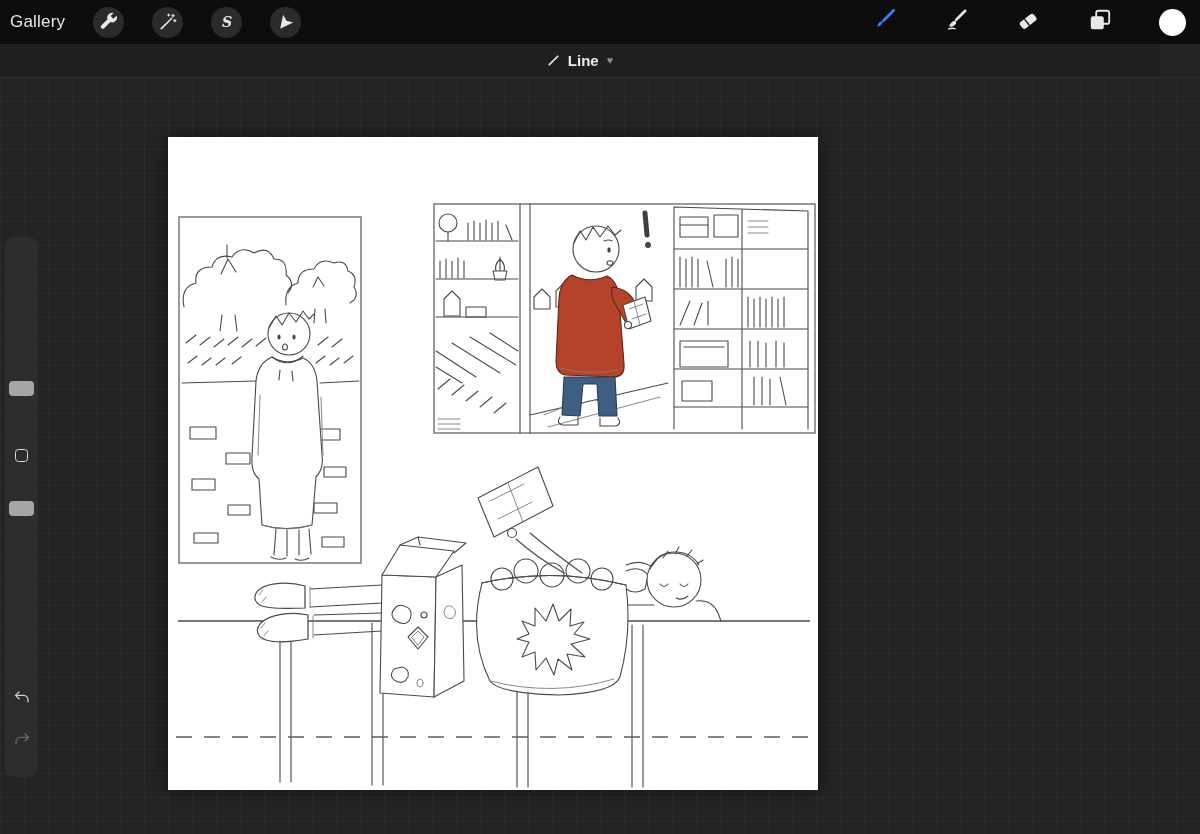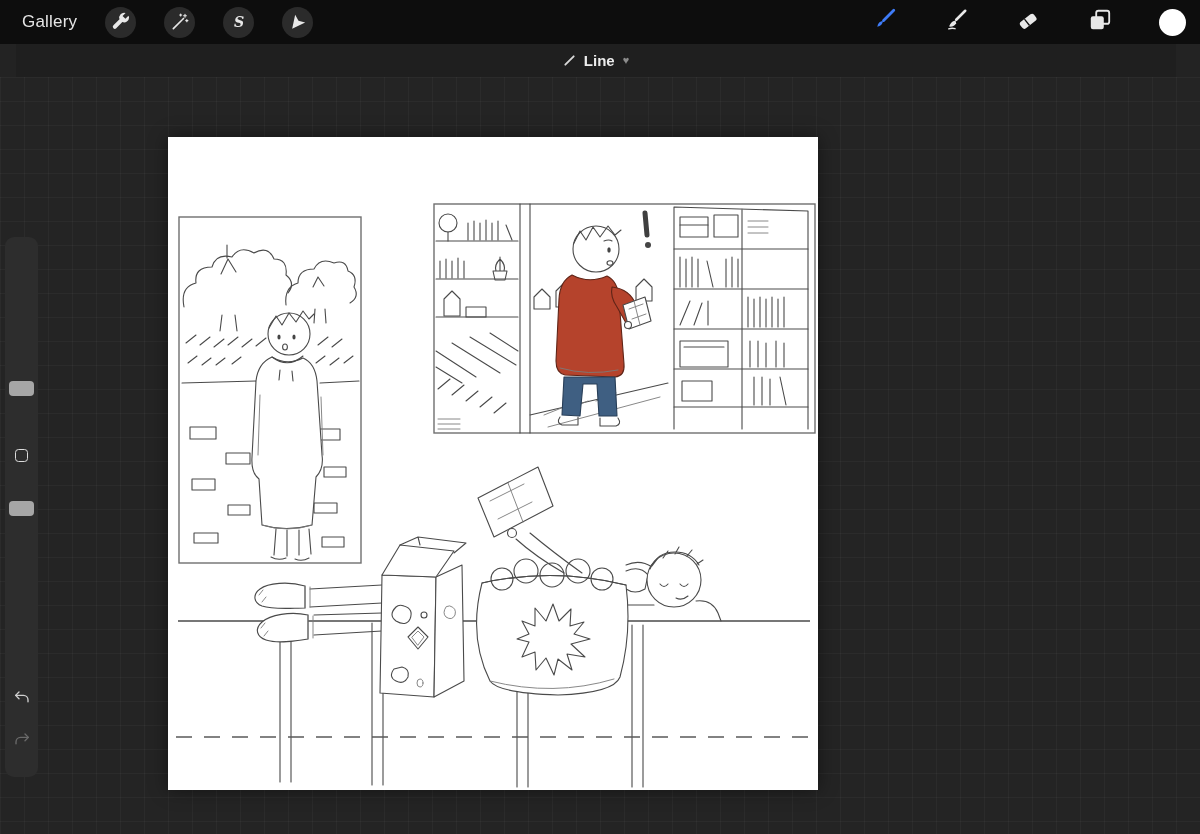--- a/index.html
+++ b/index.html
@@ -14,40 +14,40 @@
       linear-gradient(rgba(255,255,255,.032) 1px, transparent 1px),
       linear-gradient(90deg, rgba(255,255,255,.032) 1px, transparent 1px);
     background-size:24px 24px;
   }
 
   
   .topbar {
     position:absolute; left:0; top:0; width:1200px; height:44px;
     background:#0d0d0d; display:flex; align-items:center; z-index:30;
   }
-  .topbar-left { display:flex; align-items:center; gap:28px; padding-left:22px; }
+  .topbar-left { display:flex; align-items:center; gap:28px; padding-left:10px; }
   .gallery-label { color:#e6e6e6; font-size:17px; letter-spacing:.2px; cursor:default; }
   .tool-circle {
     width:31px; height:31px; border-radius:50%; background:#2b2b2b;
     display:flex; align-items:center; justify-content:center;
   }
   .topbar-right {
     position:absolute; right:0; top:0; height:44px;
     display:flex; align-items:center; gap:46px; padding-right:14px;
   }
   .paint-icon { color:var(--accent,#3e7bf7); }
   .gray-icon  { color:#e8e8e8; }
   .color-swatch {
     width:27px; height:27px; border-radius:50%;
     background:var(--current-color,#ffffff);
   }
 
   
   .shapebar {
-    position:absolute; left:16px; top:44px; width:1160px; height:33px;
+    position:absolute; left:0; top:44px; width:1160px; height:33px;
     background:#1f1f1f; display:flex; align-items:center; justify-content:center;
     gap:8px; z-index:29;
   }
   .shapebar-label { color:#ececec; font-size:15px; font-weight:bold; }
   .heart-glyph { color:#8d8d8d; font-size:11px; line-height:1; }
 
   
   .sidebar {
     position:absolute; left:5px; top:237px; width:33px; height:540px;
     background:#2d2d2d; border-radius:9px; z-index:20;

